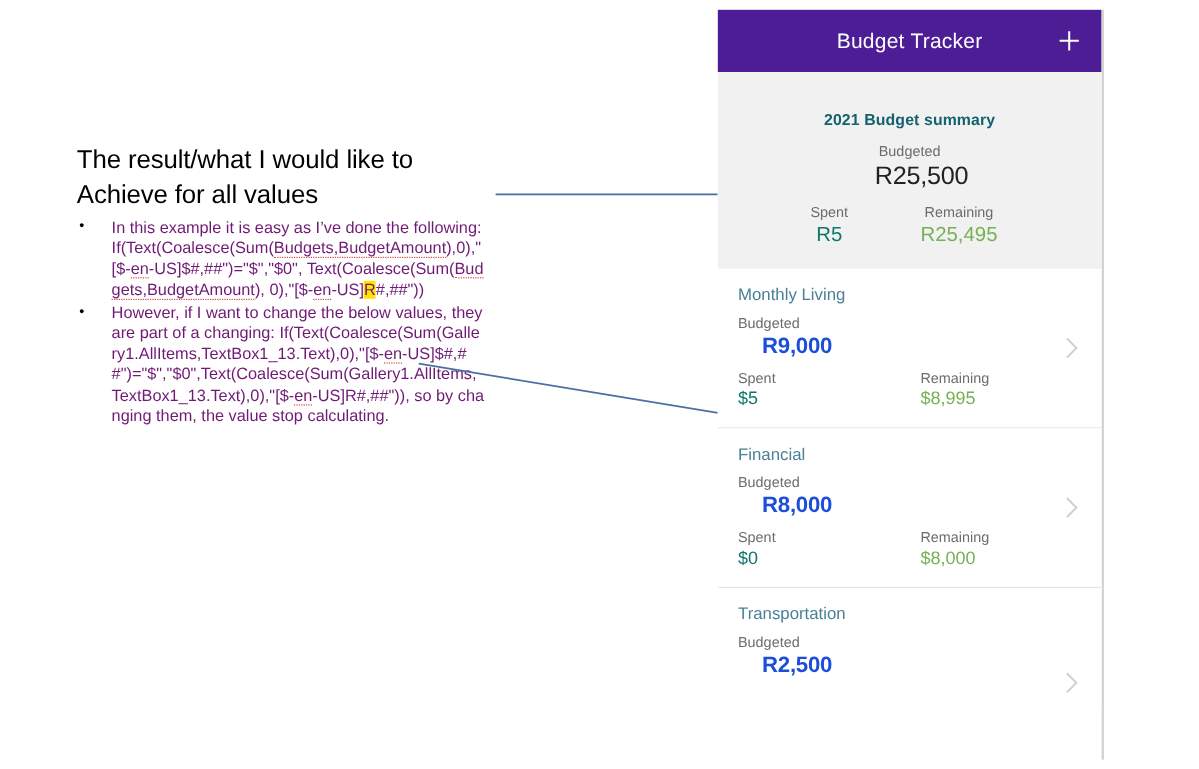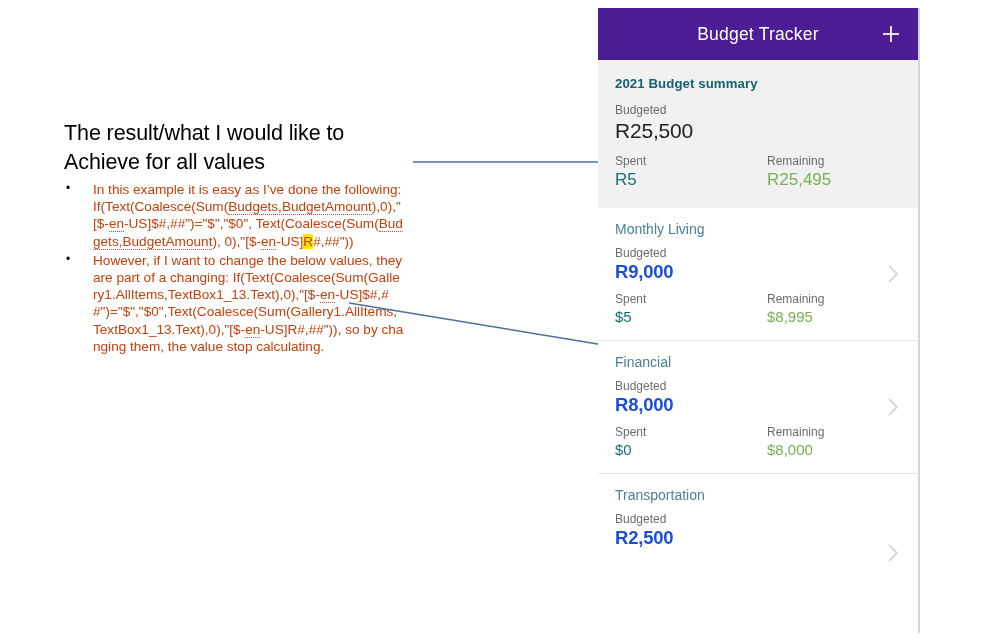--- a/index.html
+++ b/index.html
@@ -15,21 +15,21 @@
     position:absolute;left:64px;top:119px;width:340px;
   }
   .slide-heading{
     font-size:21.5px;line-height:29px;color:#000;
     font-weight:400;letter-spacing:-0.1px;
     margin:0 0 4px 0;
   }
   .bullets{list-style:none;margin:0;padding:0;}
   .bullets > li{
     position:relative;padding-left:29px;
-    font-size:13.6px;line-height:17.2px;color:#c2410c;
+    font-size:13.6px;line-height:17.2px;color:#701a75;
     margin-bottom:0px;
   }
   .bullets > li::before{
     content:"\2022";
     position:absolute;left:2px;top:-1px;
     font-size:12px;color:#000;line-height:17.2px;
   }
   .bullets > li + li{margin-top:2px;}
   .formula{word-break:break-all;}
   .sp-err{
@@ -62,33 +62,35 @@
   }
   .add-btn{
     position:absolute;right:14px;top:50%;transform:translateY(-50%);
     width:26px;height:26px;display:flex;align-items:center;justify-content:center;
   }
   .add-btn svg{display:block;}
 
   
   .summary-card{
     background:#f1f1f1;
-    padding:16px 17px 18px 17px;
+    padding:32px 17px 18px 17px;
+    text-align:center;
   }
   .summary-title{
     color:#13626e;font-size:13.2px;font-weight:bold;
     margin:0 0 12px 0;letter-spacing:0.1px;
   }
   .lbl{
     color:#6c6c6c;font-size:12px;font-weight:400;
     margin-bottom:1px;
   }
   .big-val{
     color:#222222;font-size:21px;font-weight:400;letter-spacing:-0.2px;
     line-height:25px;
+    margin-left:20px;
   }
   .summary-card .big-val{margin-bottom:11px;}
   .two-col{display:flex;}
   .two-col > div{flex:0 0 auto;}
   .col-a{width:152px;}
   .val-spent{color:#0f766e;font-size:17px;line-height:21px;}
   .val-remain{color:#76b155;font-size:17px;line-height:21px;}
 
   
   .cat{

